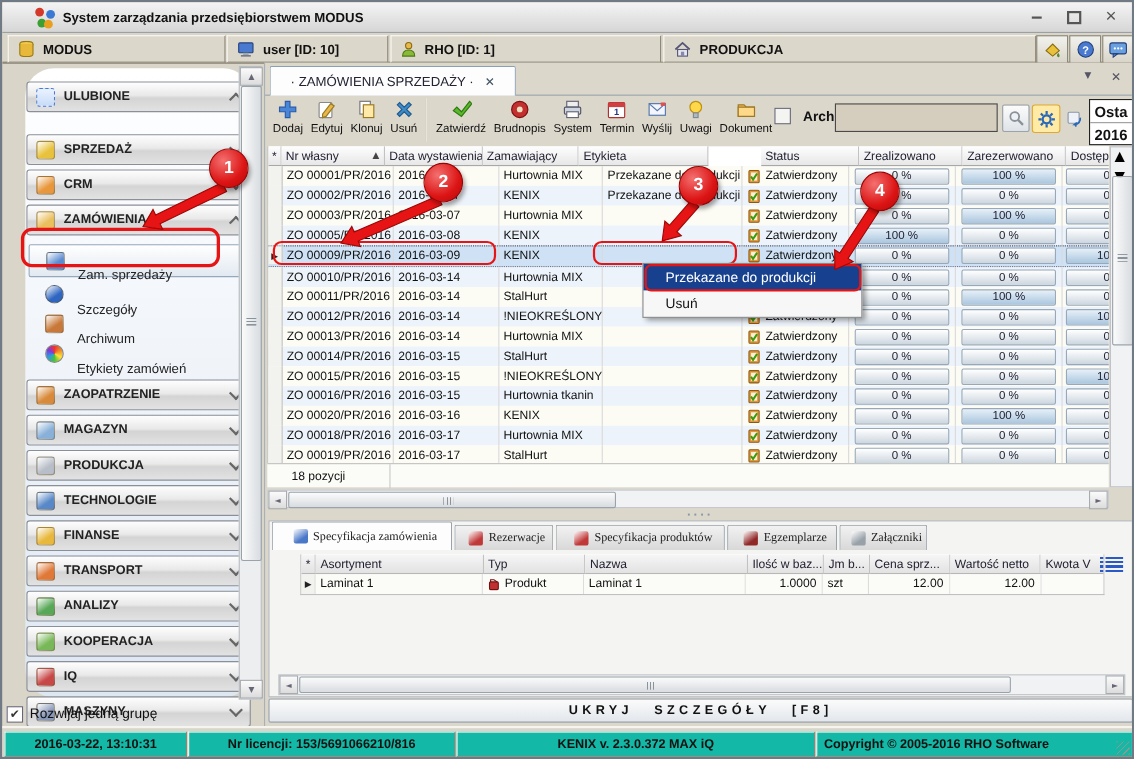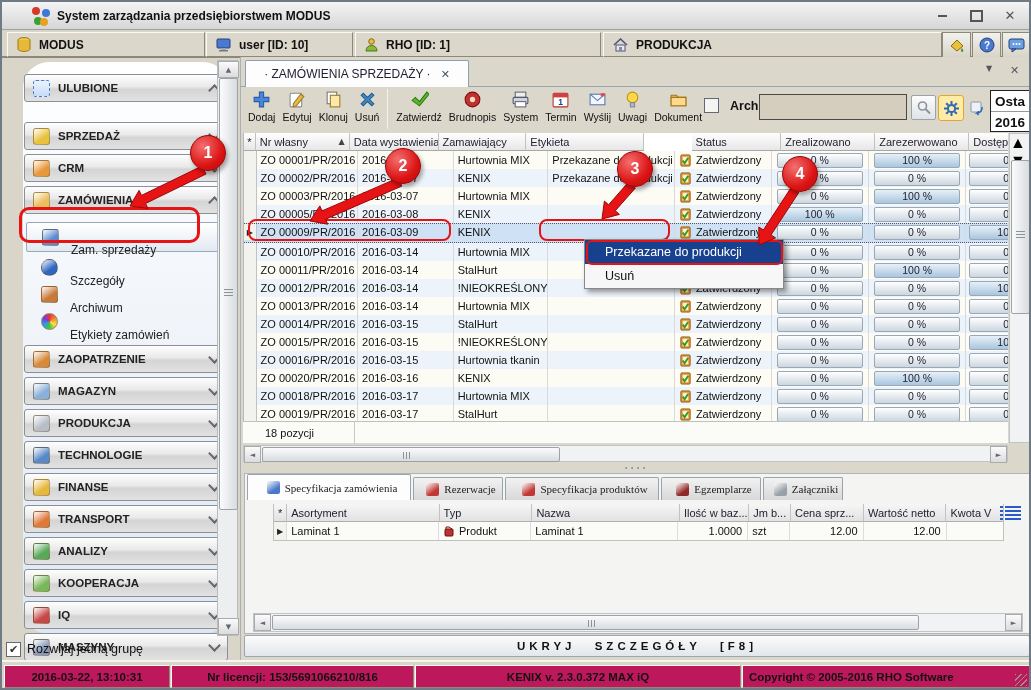--- a/index.html
+++ b/index.html
@@ -98,21 +98,21 @@
   .dtable{position:absolute;left:28px;top:30px;width:729px;overflow:hidden;background:#fff;border:1px solid #c0c0c0;border-top:none;}
   .drow{display:flex;height:18px;width:736px;}
   .dhcell{background:linear-gradient(#f6f6f6,#e2e2e2);border-right:1px solid #c2c2c2;border-bottom:1px solid #b0b0b0;font-size:11px;color:#223;display:flex;align-items:center;padding-left:4px;overflow:hidden;white-space:nowrap;}
   .ddcell{border-right:1px solid #dcdcdc;background:#fbfbf7;font-size:11px;color:#111;display:flex;align-items:center;padding-left:4px;overflow:hidden;white-space:nowrap;}
   .num{justify-content:flex-end;padding-right:5px;padding-left:0;}
   .colchooser{position:absolute;right:8px;top:32px;width:16px;height:14px;background:repeating-linear-gradient(#2a5ac8 0 2px,transparent 2px 4px);}
   .colchooser:before{content:"";position:absolute;left:-5px;top:0;width:3px;height:14px;background:repeating-linear-gradient(#2a5ac8 0 2px,transparent 2px 4px);}
   .hide-btn{left:242px;top:633px;width:786px;height:22px;background:linear-gradient(#fbfbfb,#e2e7ec);border:1px solid #9aa6b2;border-radius:2px;display:flex;align-items:center;justify-content:center;font-size:11.5px;font-weight:bold;color:#111;letter-spacing:4px;word-spacing:12px;}
   
   .statusbar{left:0;top:658px;width:1027px;height:28px;background:#d9d5c9;border-top:2px solid #f6f4ee;}
-  .sseg{position:absolute;top:3px;height:21px;background:#be185d;border:1px solid;border-color:#fbf9f2 #8d8878 #8d8878 #fbf9f2;display:flex;align-items:center;justify-content:center;font-weight:bold;font-size:11.5px;color:#111;}
+  .sseg{position:absolute;top:3px;height:21px;background:#14b8a6;border:1px solid;border-color:#fbf9f2 #8d8878 #8d8878 #fbf9f2;display:flex;align-items:center;justify-content:center;font-weight:bold;font-size:11.5px;color:#111;}
   .sseg.left{justify-content:flex-start;padding-left:6px;}
   
   .ctx-menu{left:582px;top:237px;width:200px;background:#f7f7f7;border:1px solid #888;box-shadow:3px 3px 5px rgba(0,0,0,.4);z-index:40;}
   .ctx-item{height:24px;display:flex;align-items:center;padding-left:20px;font-size:12.5px;color:#111;}
   .ctx-item.selected{background:#17418e;color:#fff;}
   .redbox{border:2px solid #e61414;border-radius:8px;z-index:35;pointer-events:none;}
   .ann-circle{position:absolute;width:34px;height:34px;border-radius:50%;background:radial-gradient(circle at 35% 30%,#f47070,#dc1414 60%,#b00a0a);border:1px solid #970404;box-shadow:2px 3px 4px rgba(0,0,0,.35);color:#fff;font-weight:bold;font-size:16px;display:flex;align-items:center;justify-content:center;z-index:60;}
   #arrow-svg{position:absolute;left:0;top:0;width:1031px;height:690px;pointer-events:none;z-index:55;}
   .clip-panel{left:988px;top:88px;width:46px;height:42px;background:#fff;border:1px solid #222;z-index:30;overflow:hidden;}
   .clip-panel div{font-weight:bold;font-size:13.5px;color:#111;padding-left:4px;height:20px;display:flex;align-items:center;white-space:nowrap;}

